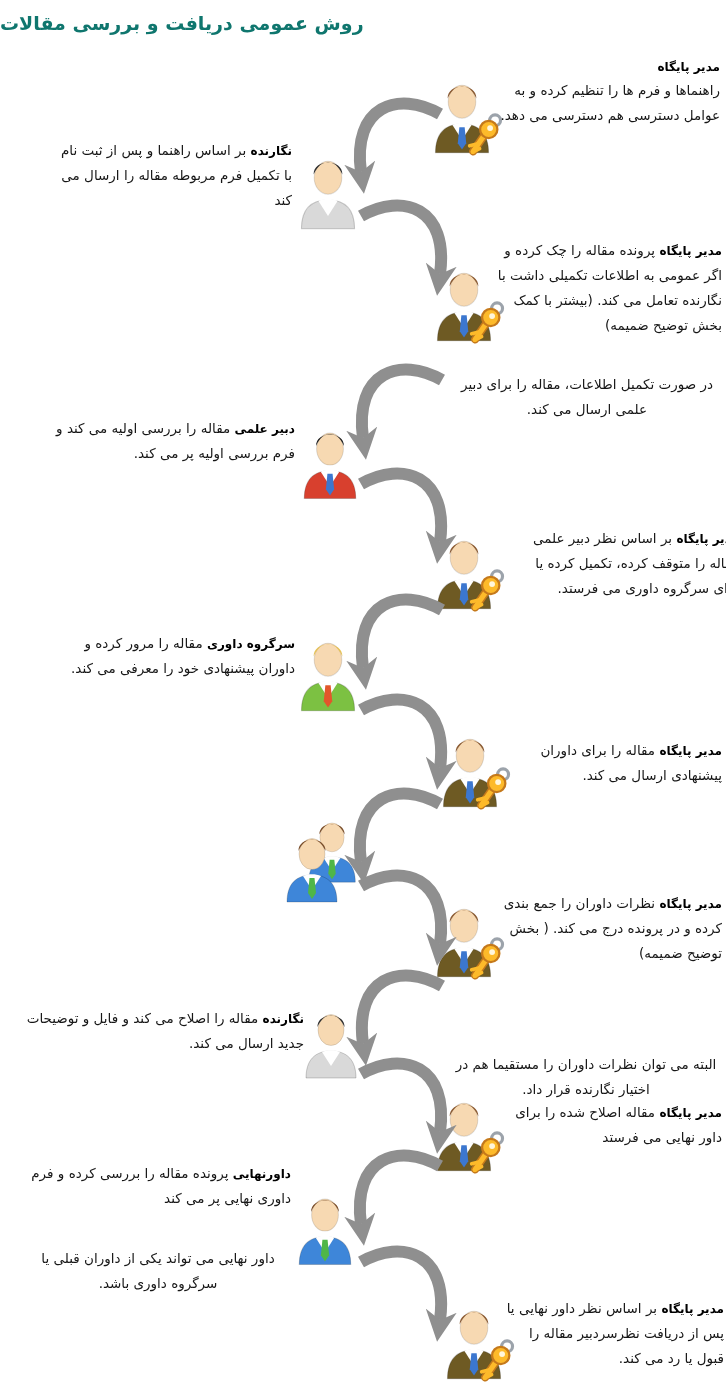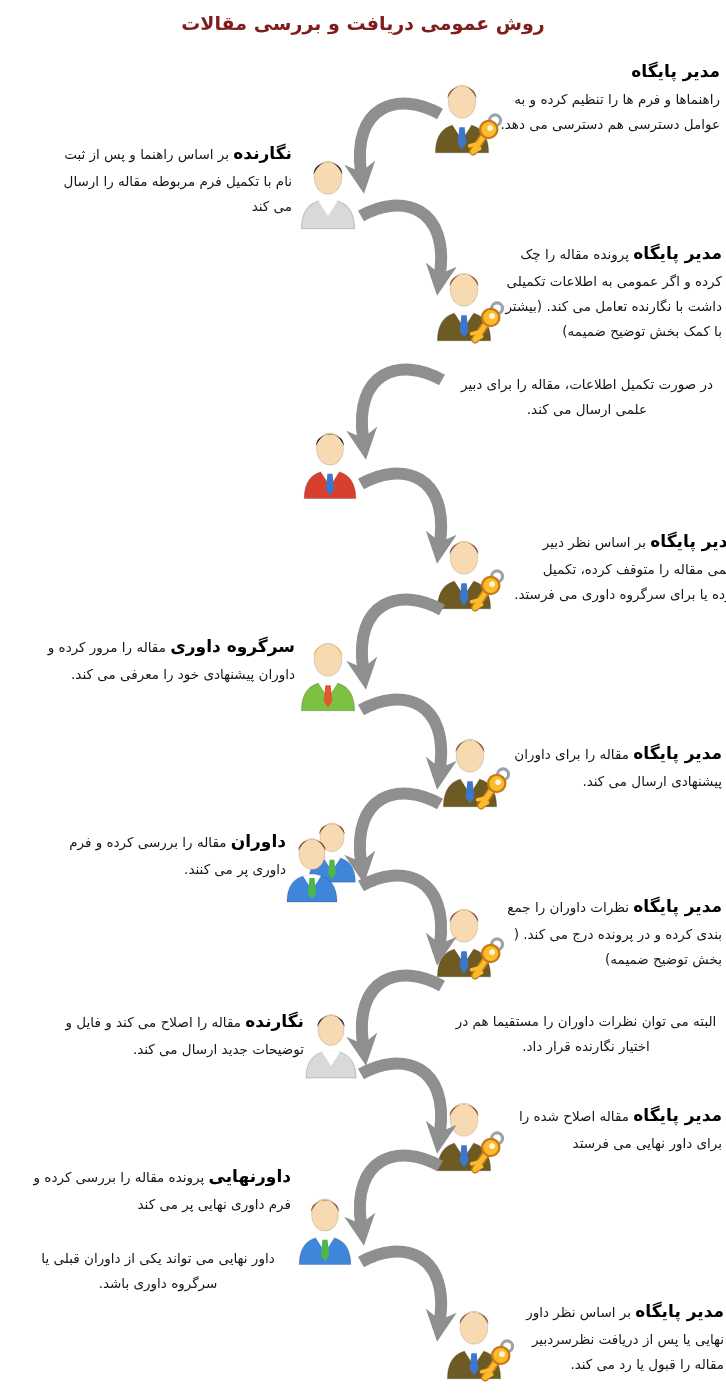--- a/index.html
+++ b/index.html
@@ -1,24 +1,24 @@
 <!DOCTYPE html>
 <html lang="fa"><head>
 <meta charset="utf-8">
 <style>
   * { margin:0; padding:0; box-sizing:border-box; }
   html,body { background:#ffffff; }
   body { font-family:"DejaVu Sans", sans-serif; }
   .page { position:relative; width:726px; height:1395px; background:#fff; overflow:hidden; }
-  .title { position:absolute; top:12px; left:0; width:100%; text-align:center;
-           color:#7f1d1d; font-weight:bold; font-size:19px; direction:rtl; }
+  .title { position:absolute; top:12px; left:0; width:100%; text-align:left;
+           color:#0f766e; font-weight:bold; font-size:19px; direction:rtl; }
   .step-text { position:absolute; direction:rtl; text-align:right;
                font-size:13.5px; line-height:1.85; color:#161616; }
   .step-text.note { text-align:center; }
-  .actor { font-weight:bold; font-size:17px; color:#000; }
+  .actor { font-weight:bold; font-size:12px; color:#000; }
   .actor.own-line { display:block; }
   .icon { position:absolute; overflow:visible; }
   .arrow { position:absolute; overflow:visible; }
   .arrow path { fill:none; stroke:#8F8F8F; stroke-width:12; }
   .p-admin  { --suit:#6E5A23; --hair:#8A5A32; --tie:#3C77CF; }
   .p-author { --suit:#D9D9D9; --hair:#2E2E2E; }
   .p-editor { --suit:#D8402E; --hair:#1F1F1F; --tie:#3C77CF; }
   .p-green  { --suit:#7CC142; --hair:#E6C257; --tie:#E2572B; }
   .p-blue   { --suit:#3E86D9; --hair:#7A4E2A; --tie:#4FB648; }
 </style>
@@ -146,41 +146,41 @@
     <span class="actor">نگارنده</span>
     <span>بر اساس راهنما و پس از ثبت نام با تکمیل فرم مربوطه مقاله را ارسال می کند</span>
   </div>
   <div class="step-text" style="left:496px;top:238px;width:226px">
     <span class="actor">مدیر پایگاه</span>
     <span>پرونده مقاله را چک کرده و اگر عمومی به اطلاعات تکمیلی داشت با نگارنده تعامل می کند. (بیشتر با کمک بخش توضیح ضمیمه)</span>
   </div>
   <div class="step-text note" style="left:455px;top:372px;width:264px">
     <span>در صورت تکمیل اطلاعات، مقاله را برای دبیر علمی ارسال می کند.</span>
   </div>
+  <div class="step-text" style="left:55px;top:416px;width:240px">
+    <span class="actor">دبیر علمی</span>
+    <span>مقاله را بررسی اولیه می کند و فرم بررسی اولیه پر می کند.</span>
+  </div>
   <div class="step-text" style="left:513px;top:526px;width:226px">
     <span class="actor">مدیر پایگاه</span>
     <span>بر اساس نظر دبیر علمی مقاله را متوقف کرده، تکمیل کرده یا برای سرگروه داوری می فرستد.</span>
   </div>
   <div class="step-text" style="left:45px;top:631px;width:250px">
     <span class="actor">سرگروه داوری</span>
     <span>مقاله را مرور کرده و داوران پیشنهادی خود را معرفی می کند.</span>
   </div>
   <div class="step-text" style="left:508px;top:738px;width:214px">
     <span class="actor">مدیر پایگاه</span>
     <span>مقاله را برای داوران پیشنهادی ارسال می کند.</span>
   </div>
-  <div class="step-text" style="left:38px;top:826px;width:248px">
-    <span class="actor">داوران</span>
-    <span>مقاله را بررسی کرده و فرم داوری پر می کنند.</span>
-  </div>
   <div class="step-text" style="left:496px;top:891px;width:226px">
     <span class="actor">مدیر پایگاه</span>
     <span>نظرات داوران را جمع بندی کرده و در پرونده درج می کند. ( بخش توضیح ضمیمه)</span>
   </div>
-  <div class="step-text note" style="left:452px;top:1009px;width:268px">
+  <div class="step-text note" style="left:452px;top:1052px;width:268px">
     <span>البته می توان نظرات داوران را مستقیما هم در اختیار نگارنده قرار داد.</span>
   </div>
   <div class="step-text" style="left:22px;top:1006px;width:282px">
     <span class="actor">نگارنده</span>
     <span>مقاله را اصلاح می کند و فایل و توضیحات جدید ارسال می کند.</span>
   </div>
   <div class="step-text" style="left:508px;top:1100px;width:214px">
     <span class="actor">مدیر پایگاه</span>
     <span>مقاله اصلاح شده را برای داور نهایی می فرستد</span>
   </div>

